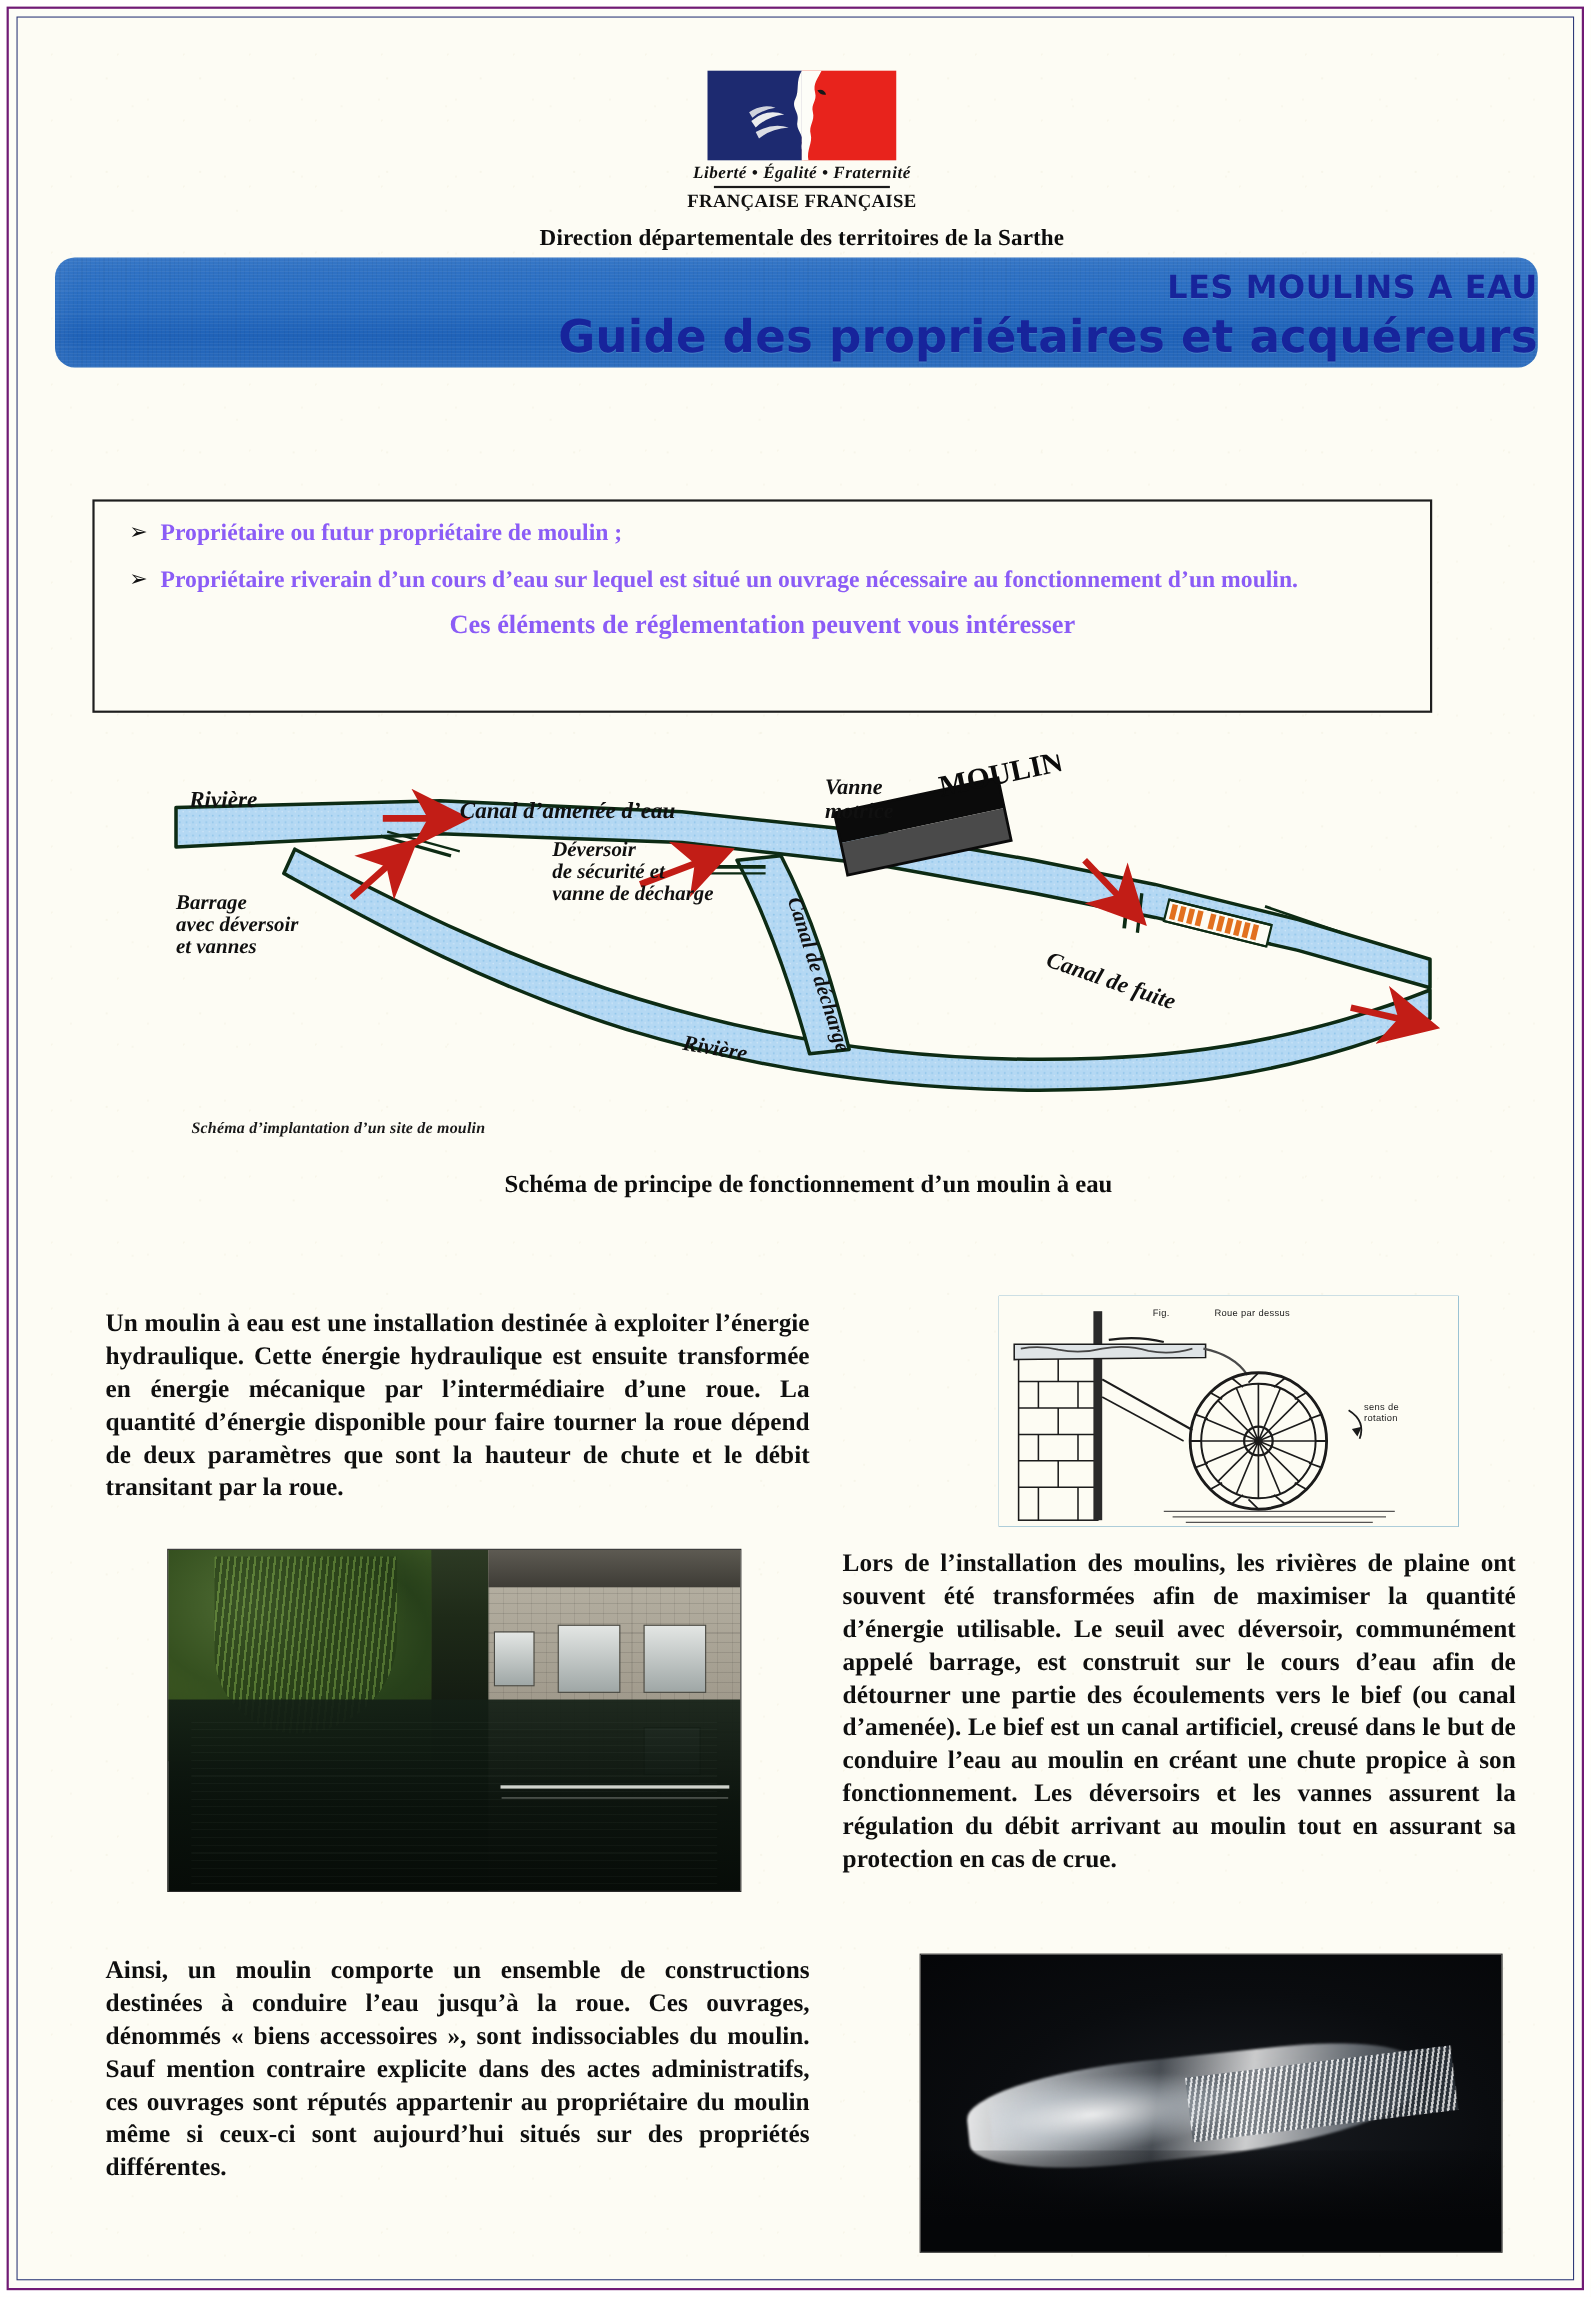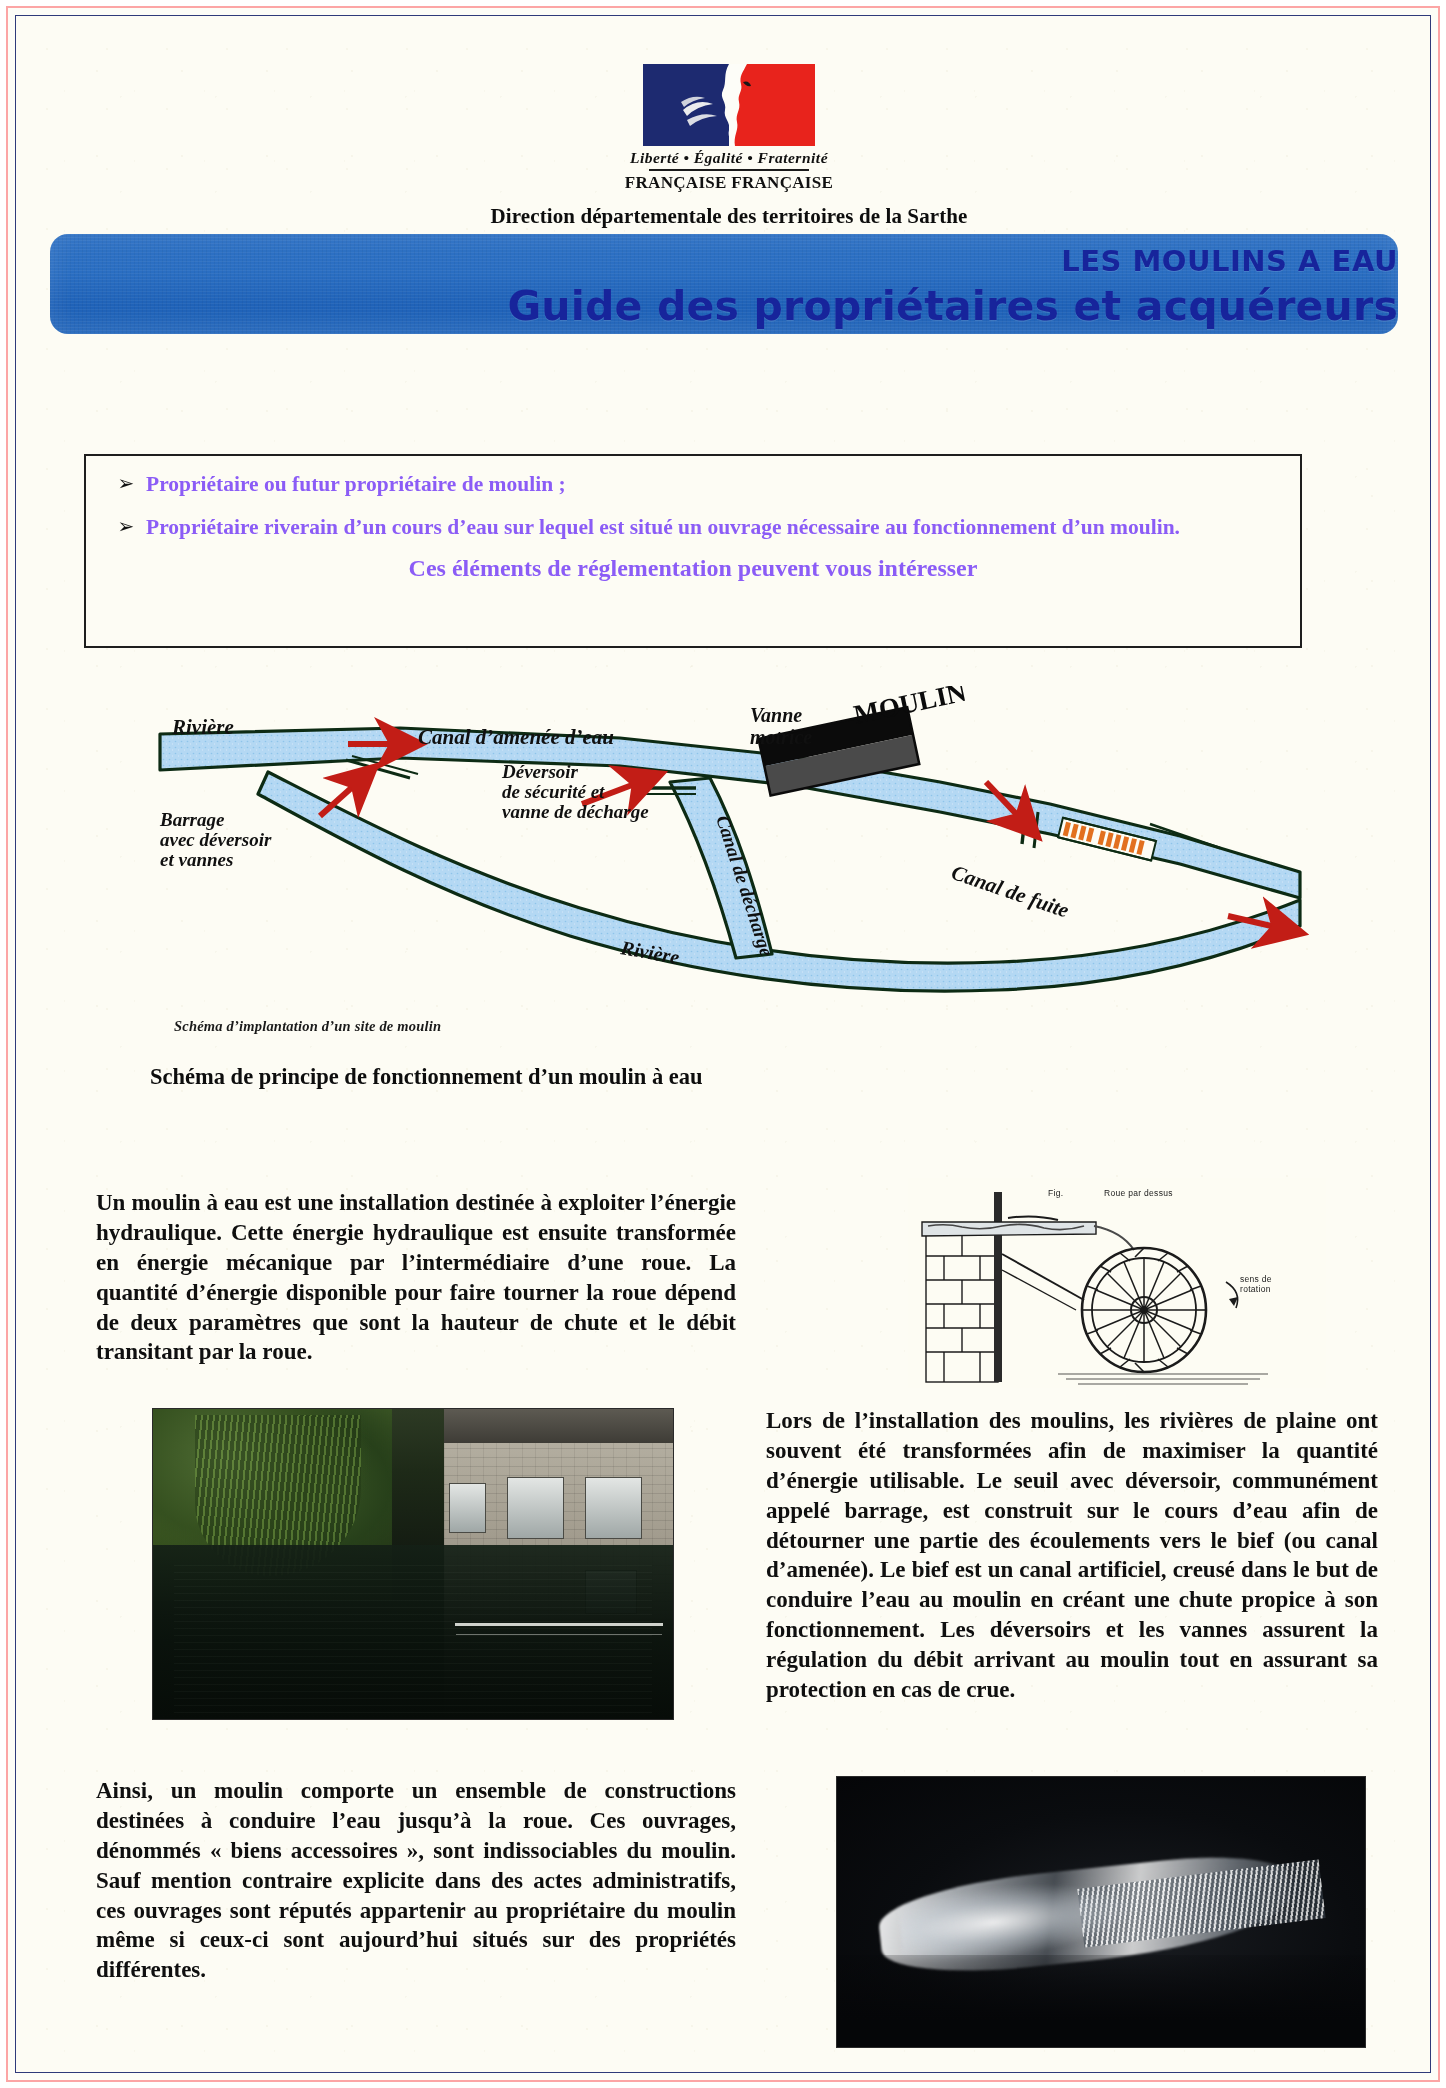--- a/index.html
+++ b/index.html
@@ -10,21 +10,21 @@
     background: #ffffff;
     font-family: "Liberation Serif", "DejaVu Serif", serif;
     overflow: hidden;
   }
 
   
   .page-frame {
     position: absolute;
     left: 6px; top: 6px;
     width: 1434px; height: 2076px;
-    border: 2px solid #fca5a5;
+    border: 2px solid #701a75;
     background: #fdfdf7;
   }
   .page-frame-inner {
     position: absolute;
     left: 7px; top: 7px; right: 7px; bottom: 7px;
     border: 1px solid #2f3a7a;
     background: #fdfcf4;
   }
 
   .sheet {
@@ -186,20 +186,21 @@
     font-family: "Liberation Serif", serif;
     font-style: italic;
     font-weight: bold;
     font-size: 14.5px;
     color: #1a1a1a;
     letter-spacing: .2px;
   }
   .diagram-caption {
     position: absolute;
     left: 0; top: 378px; width: 1170px;
+    text-align: center;
     font-family: "Liberation Serif", serif;
     font-weight: bold;
     font-size: 22.5px;
     color: #0d0d0d;
   }
 
   
   .dlabel {
     font-family: "Liberation Serif", serif;
     font-style: italic;

